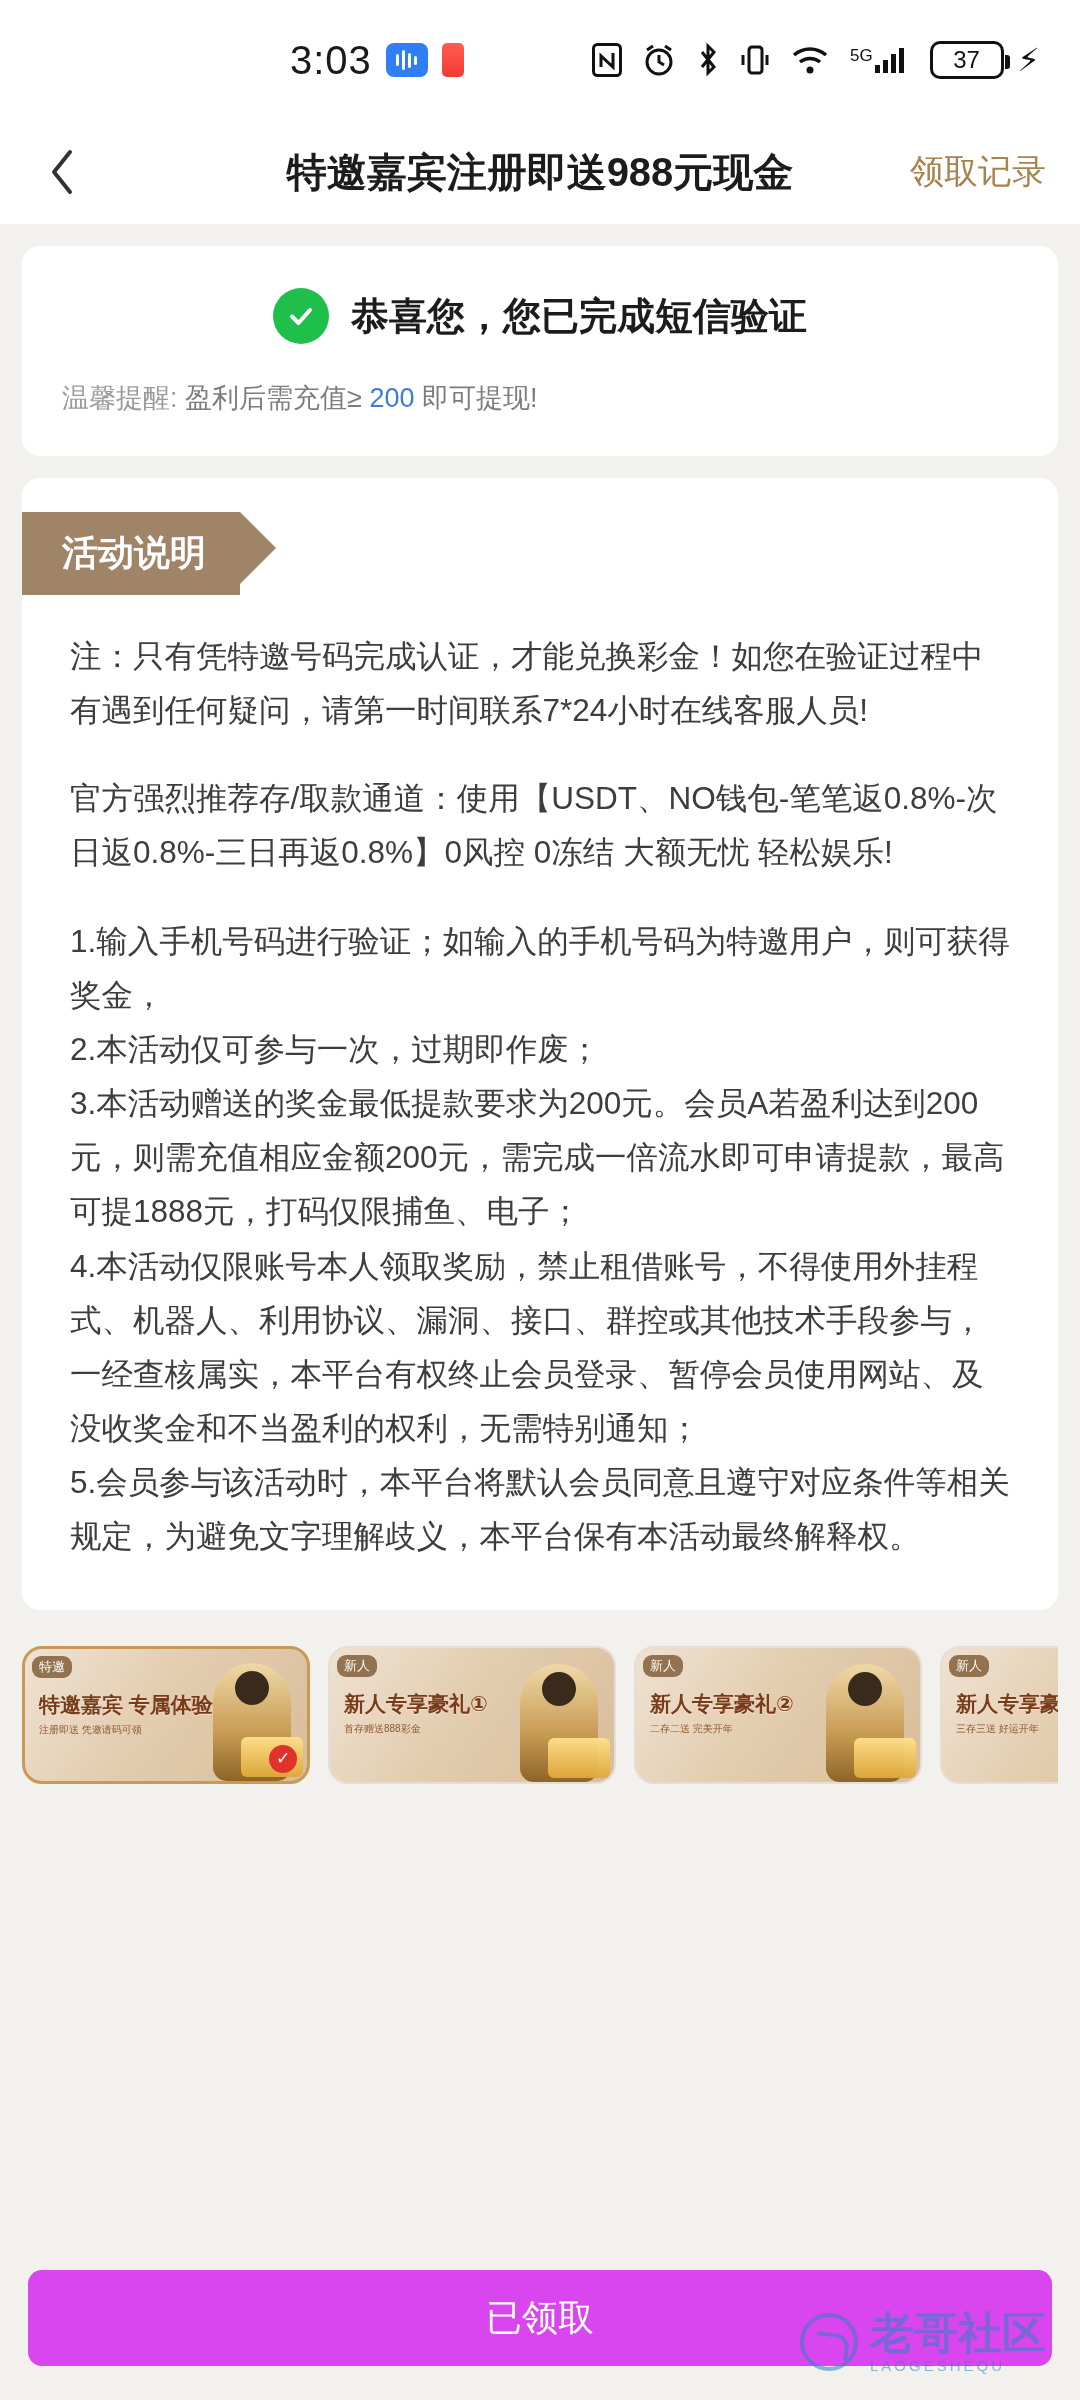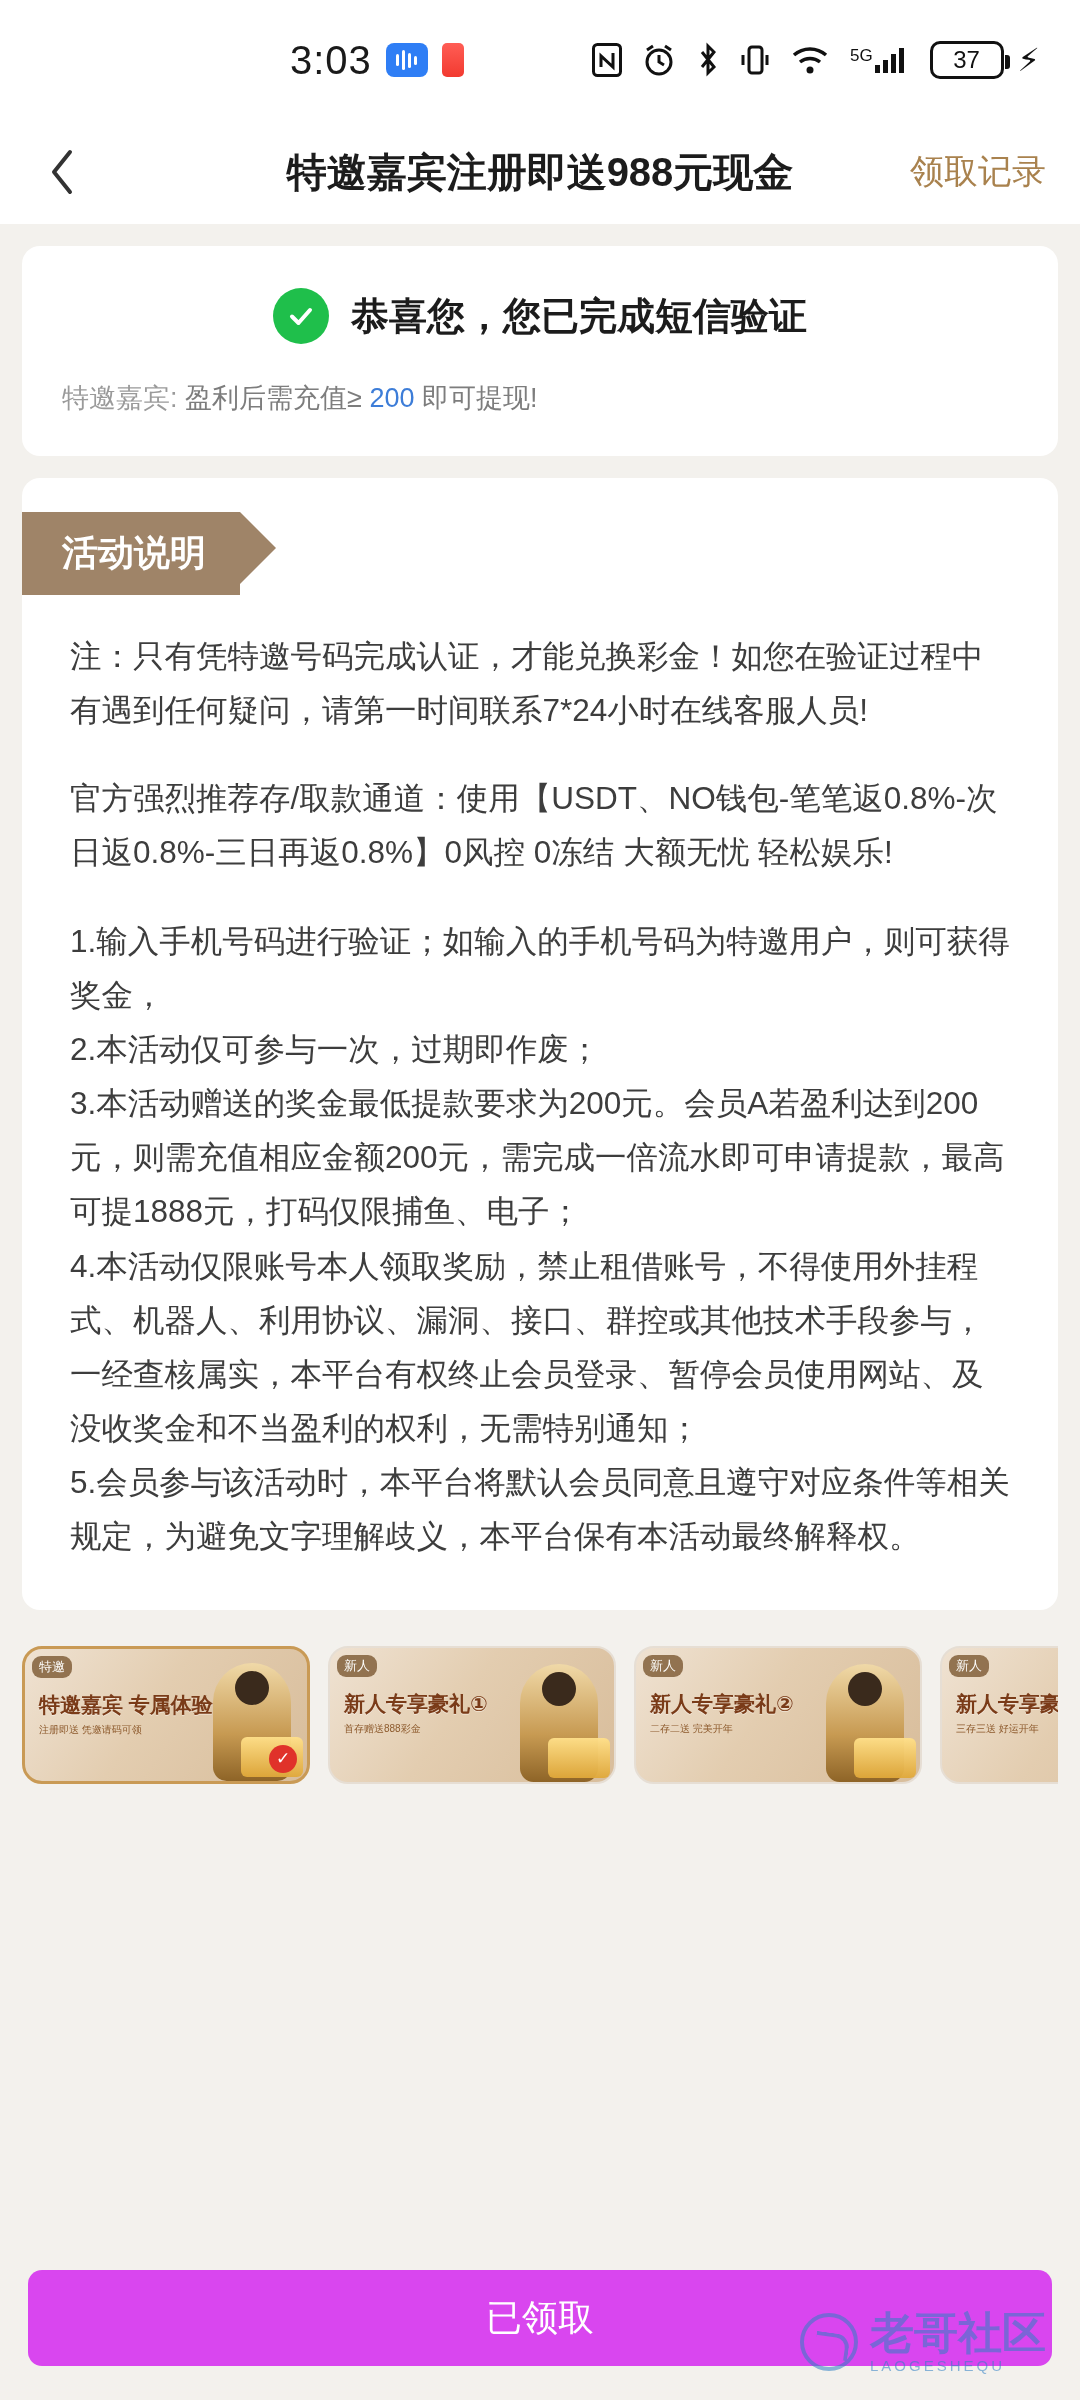--- a/index.html
+++ b/index.html
@@ -390,21 +390,21 @@
     <div class="card success-card">
       <div class="success-head">
         <span class="check-circle">
           <svg width="34" height="34" viewBox="0 0 34 34">
               <path d="M8 17.5 L14.5 24 L26 11" fill="none" stroke="#fff" stroke-width="4" stroke-linecap="round" stroke-linejoin="round"></path>
             </svg>
         </span>
         <span class="success-text">恭喜您，您已完成短信验证</span>
       </div>
       <div class="info-line">
-        <span>特邀嘉宾:</span>
+        <span>温馨提醒:</span>
         <span class="hl">盈利后需充值≥</span>
         <span class="num">200</span>
         <span class="hl">即可提现!</span>
       </div>
     </div>
 
     <div class="card explain-card">
       <div class="ribbon">活动说明</div>
       <div class="explain-body">
         <p>注：只有凭特邀号码完成认证，才能兑换彩金！如您在验证过程中有遇到任何疑问，请第一时间联系7*24小时在线客服人员!</p>

